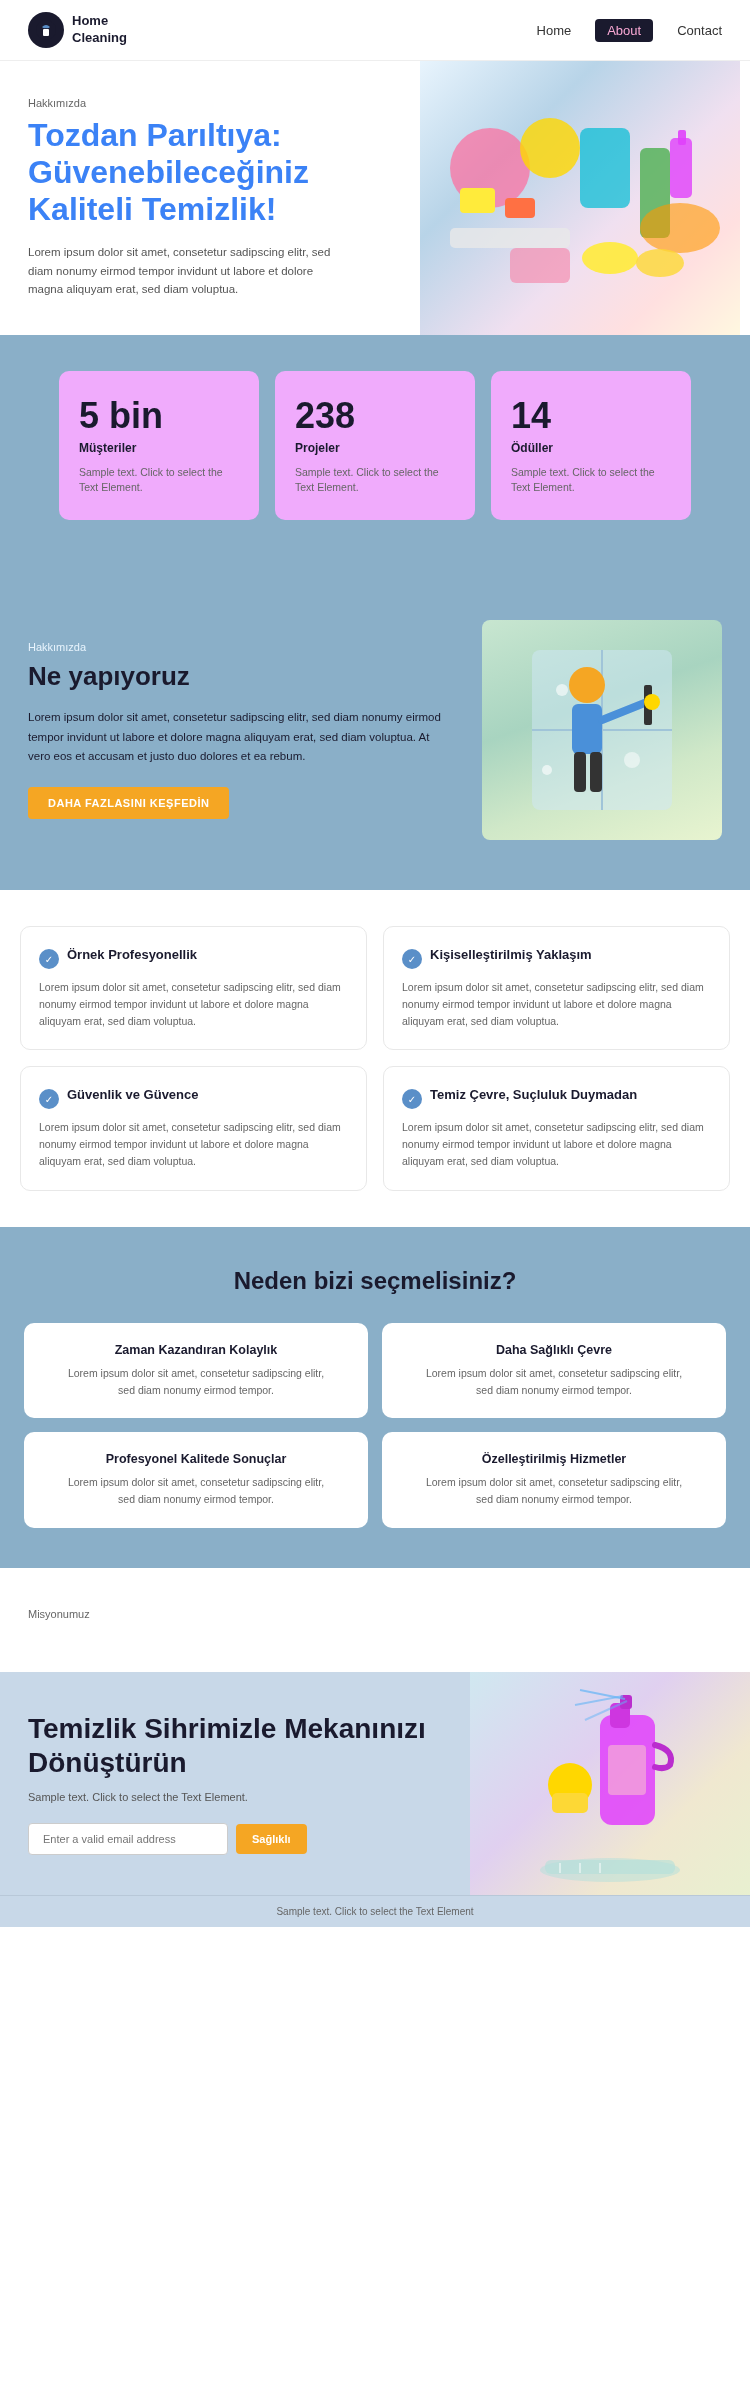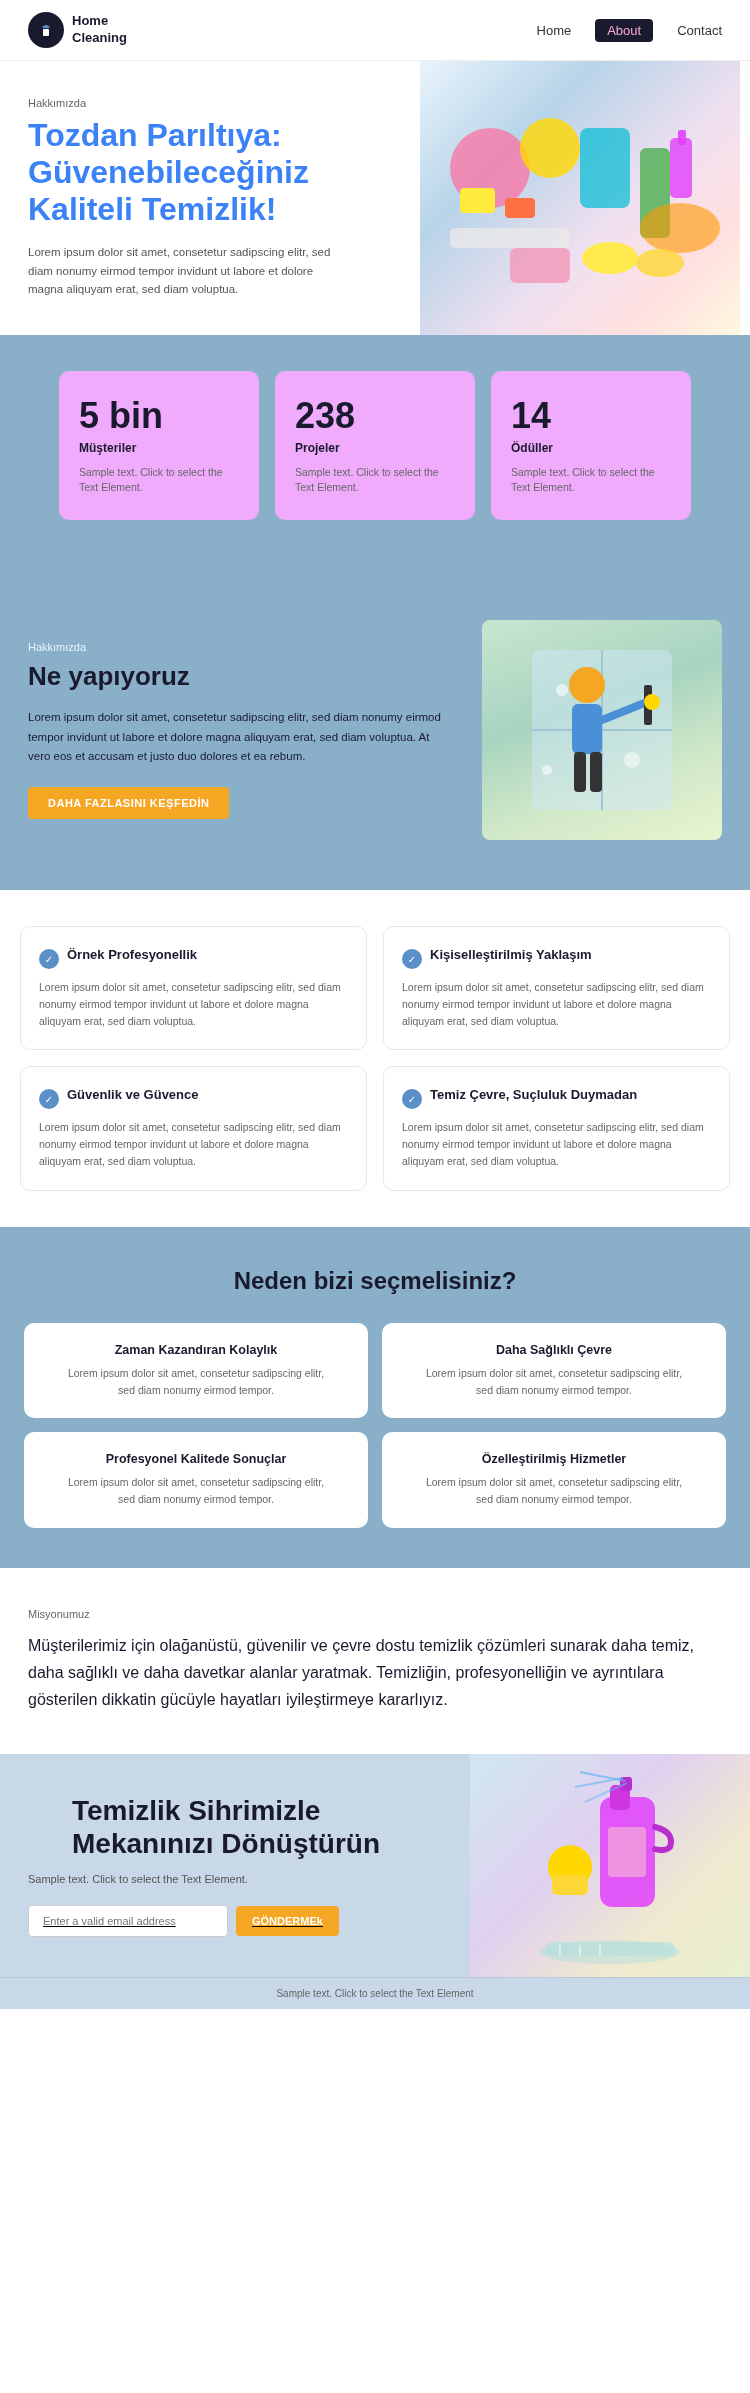--- a/index.html
+++ b/index.html
@@ -110,23 +110,23 @@
     
     .mission-section { background: #fff; padding: 40px 28px; }
     .mission-label { font-size: 11px; color: #666; margin-bottom: 12px; }
     .mission-text { font-size: 16px; color: #1a1a2e; line-height: 1.7; font-weight: 400; }
 
     
     .cta-section {
       background: #c8d8e8; display: flex; min-height: 220px; overflow: hidden;
     }
     .cta-content { flex: 1; padding: 40px 28px; }
-    .cta-title { font-size: 28px; font-weight: 900; color: #1a1a2e; line-height: 1.2; margin-bottom: 12px; margin-left: 44px; }
+    .cta-title { font-size: 28px; font-weight: 900; color: #1a1a2e; line-height: 1.2; margin-bottom: 12px; }
     .cta-desc { font-size: 11px; color: #555; margin-bottom: 20px; }
-    .cta-form { display: flex; gap: 8px; align-items: center; text-decoration: underline; }
+    .cta-form { display: flex; gap: 8px; align-items: center; }
     .cta-input {
       border: 1px solid #ccc; border-radius: 4px; padding: 9px 14px;
       font-size: 11px; color: #999; width: 200px; outline: none;
     }
     .cta-btn {
       background: #f5a623; color: #fff; border: none; padding: 9px 16px;
       font-size: 11px; font-weight: bold; border-radius: 4px; cursor: pointer; white-space: nowrap;
     }
     .cta-image {
       flex: 0 0 280px; position: relative; overflow: hidden;
@@ -313,30 +313,29 @@
     </div>
     <div class="why-card">
       <div class="why-card-title">Özelleştirilmiş Hizmetler</div>
       <p class="why-card-desc">Lorem ipsum dolor sit amet, consetetur sadipscing elitr, sed diam nonumy eirmod tempor.</p>
     </div>
   </div>
 </section>
 
 <section class="mission-section">
   <div class="mission-label">Misyonumuz</div>
-  <p class="mission-text">Müşterilerimiz için olağanüstü, güvenilir ve çevre dostu temizlik çözümleri sunarak daha temiz, daha sağlıklı ve daha davetkar alanlar yaratmak. Temizliğin, profesyonelliğin ve ayrıntılara gösterilen dikkatin gücüyle hayatları iyileştirmeye kararlıyız.</p>
 </section>
 
 <section class="cta-section">
   <div class="cta-content">
     <h2 class="cta-title">Temizlik Sihrimizle Mekanınızı Dönüştürün</h2>
     <p class="cta-desc">Sample text. Click to select the Text Element.</p>
     <div class="cta-form">
       <input type="email" class="cta-input" placeholder="Enter a valid email address" style="">
-      <button class="cta-btn">GÖNDERMEk</button>
+      <button class="cta-btn">Sağlıklı</button>
     </div>
   </div>
   <div class="cta-image">
     <div class="cta-img-art">
       <svg width="260" height="200" viewBox="0 0 260 200">
 
         <rect x="120" y="30" width="55" height="110" rx="12" fill="#e040fb" opacity="0.85"></rect>
         <rect x="130" y="18" width="20" height="25" rx="5" fill="#ce36e0"></rect>
         <rect x="140" y="10" width="12" height="14" rx="3" fill="#ba2dce"></rect>
 

